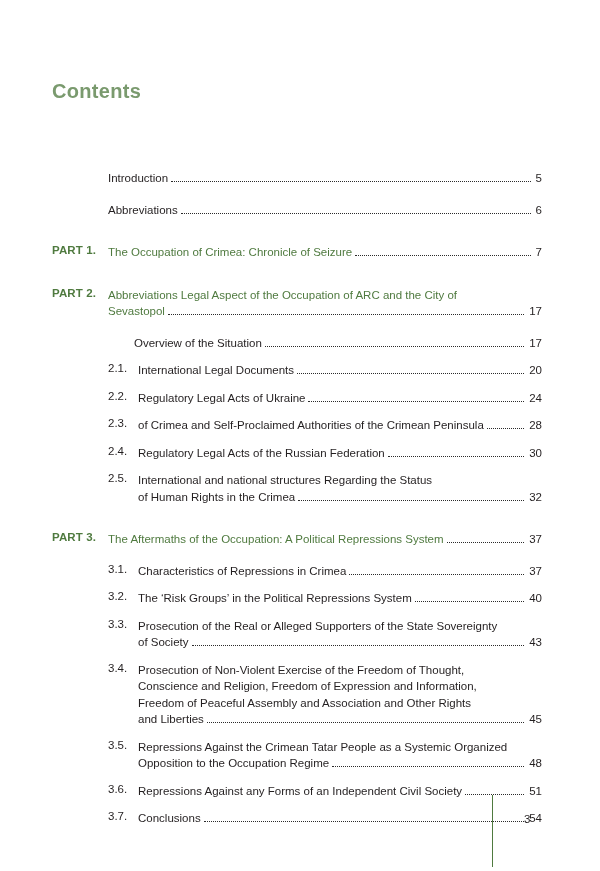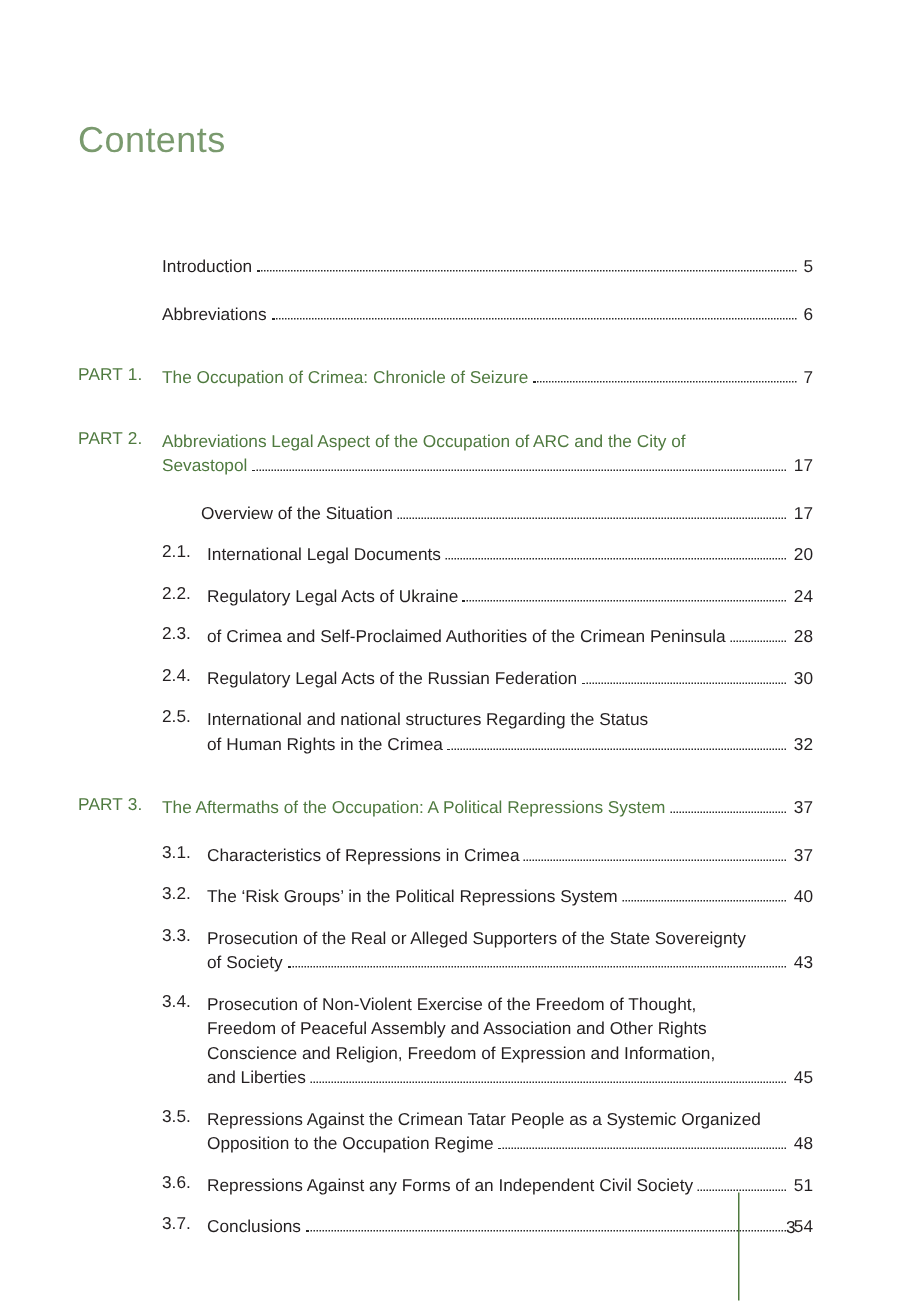--- a/index.html
+++ b/index.html
@@ -18,22 +18,22 @@
   .page {
     position: absolute;
     left: 0; top: 0;
     width: 600px;
     height: 871px;
   }
   .contents-title {
     position: absolute;
     left: 52px;
     top: 80px;
-    font-size: 24px;
-    font-weight: 400;
+    font-size: 20px;
+    font-weight: 700;
     letter-spacing: 0.3px;
     color: #7a9a6e;
   }
   .toc {
     position: absolute;
     left: 52px;
     top: 170px;
     width: 490px;
   }
   .entry {
@@ -41,21 +41,21 @@
     align-items: flex-start;
     margin-bottom: 0px;
   }
   .entry-spacer-lg { height: 26px; }
   .entry-spacer-md { height: 15px; }
   .entry-spacer-sm { height: 11px; }
 
   .label {
     flex: 0 0 auto;
     font-size: 11.5px;
-    font-weight: normal;
+    font-weight: bold;
     color: #4f7a3f;
     width: 56px;
     letter-spacing: 0.1px;
   }
   .num {
     flex: 0 0 auto;
     font-size: 11.5px;
     width: 30px;
     color: #231f20;
   }
@@ -326,22 +326,22 @@
       </div>
     </div>
 
     <div class="entry-spacer-sm"></div>
 
     <div class="entry">
       <div class="label"></div>
       <div class="num">3.4.</div>
       <div class="body-wrap multiline">
         <div class="pre">Prosecution of Non-Violent Exercise of the Freedom of Thought,</div>
+        <div class="pre">Conscience and Religion, Freedom of Expression and Information,</div>
         <div class="pre">Freedom of Peaceful Assembly and Association and Other Rights</div>
-        <div class="pre">Conscience and Religion, Freedom of Expression and Information,</div>
         <div class="tail">
           <span class="txt">and Liberties</span>
           <span class="dots"></span>
           <span class="pg">45</span>
         </div>
       </div>
     </div>
 
     <div class="entry-spacer-sm"></div>
 

